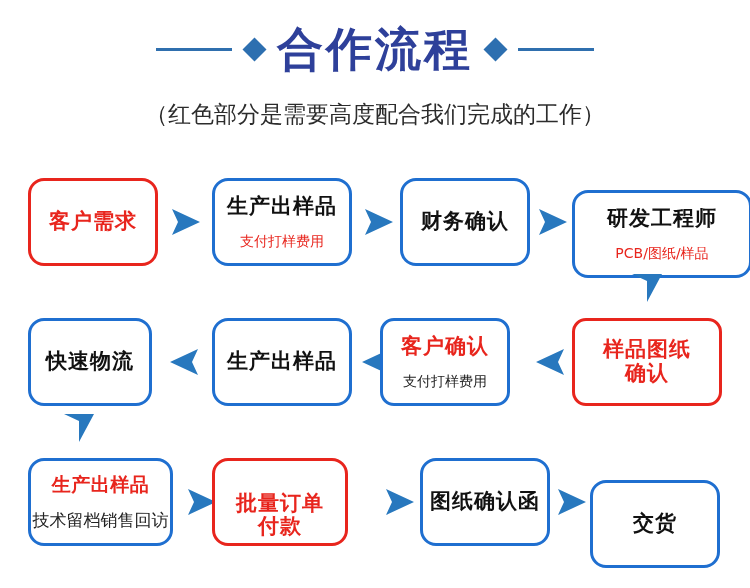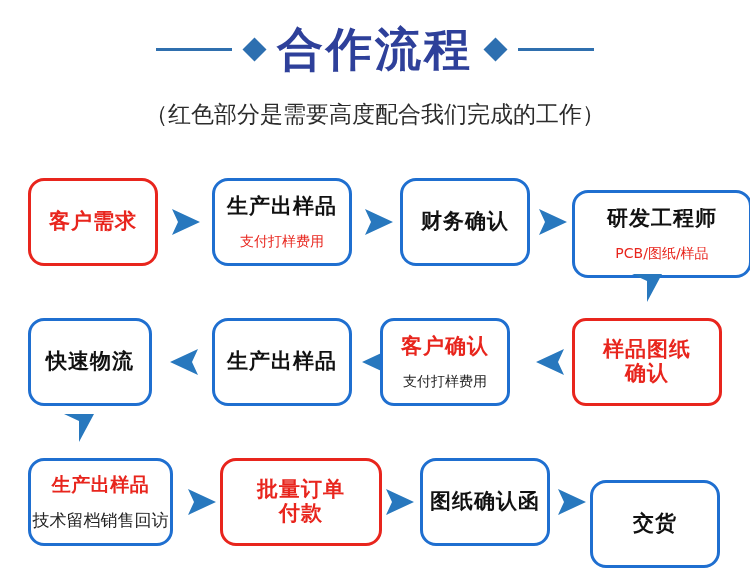--- a/index.html
+++ b/index.html
@@ -223,21 +223,21 @@
     <div class="node-title red small">生产出样品</div>
     <div class="node-sub tiny">技术留档销售回访</div>
   </div>
 
   <div class="arrow" style="left:186px; top:337px;">
     <svg width="32" height="30" viewBox="0 0 32 30">
         <path d="M2 2 L30 15 L2 28 L8 15 Z" fill="#2878be"></path>
       </svg>
   </div>
 
-  <div class="node red" style="left:220px; top:308px; width:162px; height:88px;">
+  <div class="node red" style="left:212px; top:308px; width:136px; height:88px;justify-content:flex-end;">
     <div class="node-title red">批量订单
 付款</div>
   </div>
 
   <div class="arrow" style="left:384px; top:337px;">
     <svg width="32" height="30" viewBox="0 0 32 30">
         <path d="M2 2 L30 15 L2 28 L8 15 Z" fill="#2878be"></path>
       </svg>
   </div>
 

